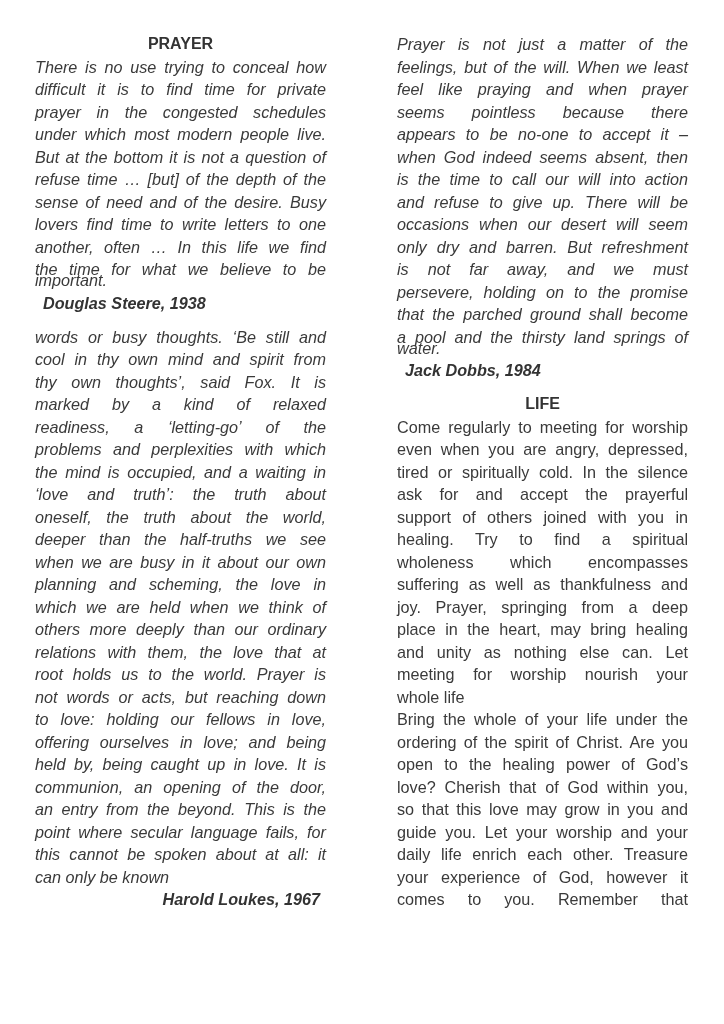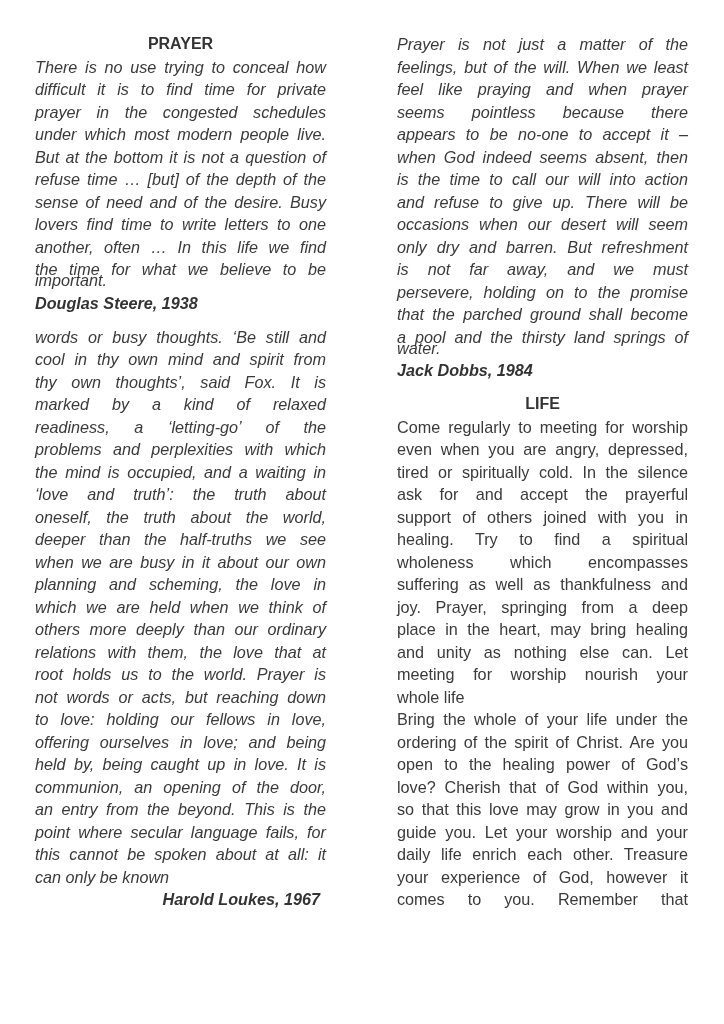--- a/index.html
+++ b/index.html
@@ -48,20 +48,21 @@
       display: flex;
       justify-content: center;
       height: 22.5px;
       white-space: nowrap;
       flex-direction: column;
     }
     .attribution {
       font-weight: bold;
       font-style: italic;
       color: #333;
+      margin-left: 8px;
     }
     .attrib-right {
       text-align: right;
       padding-right: 6px;
       height: 22.5px;
     }
     .para { margin: 0; }
   </style>
 </head>
 <body>

